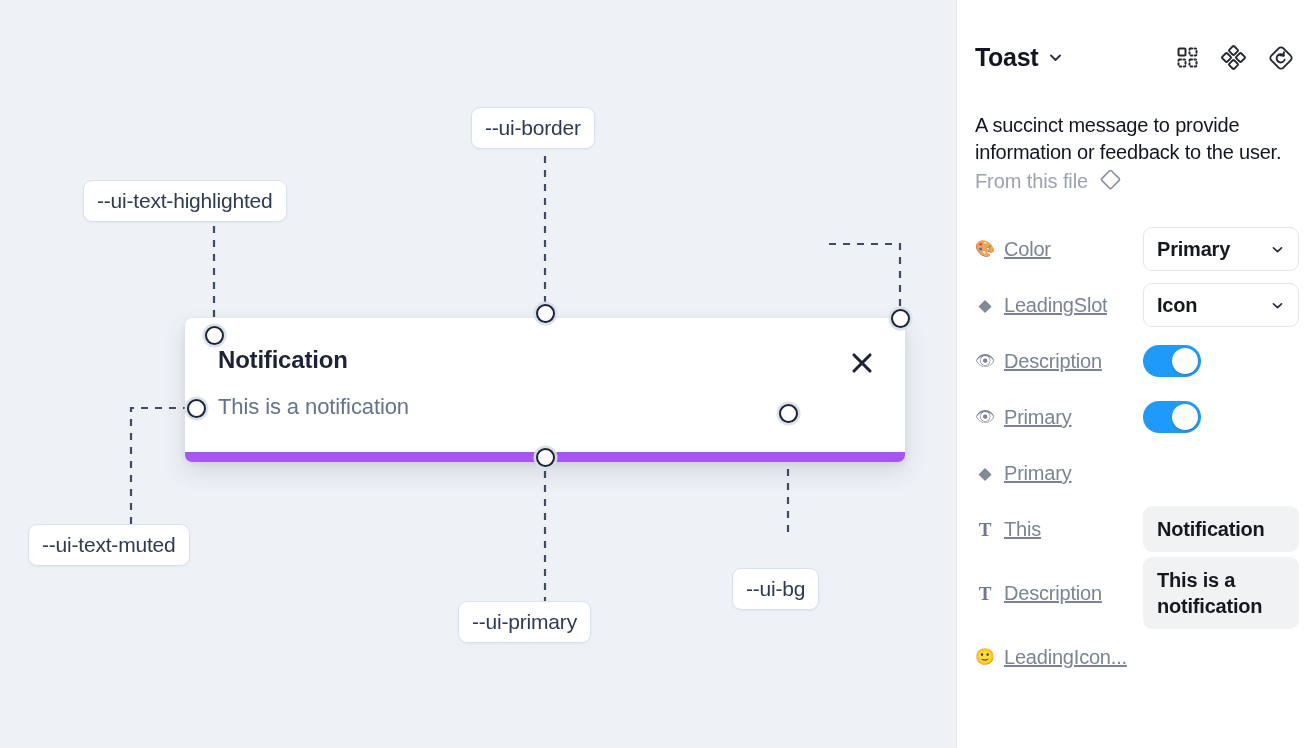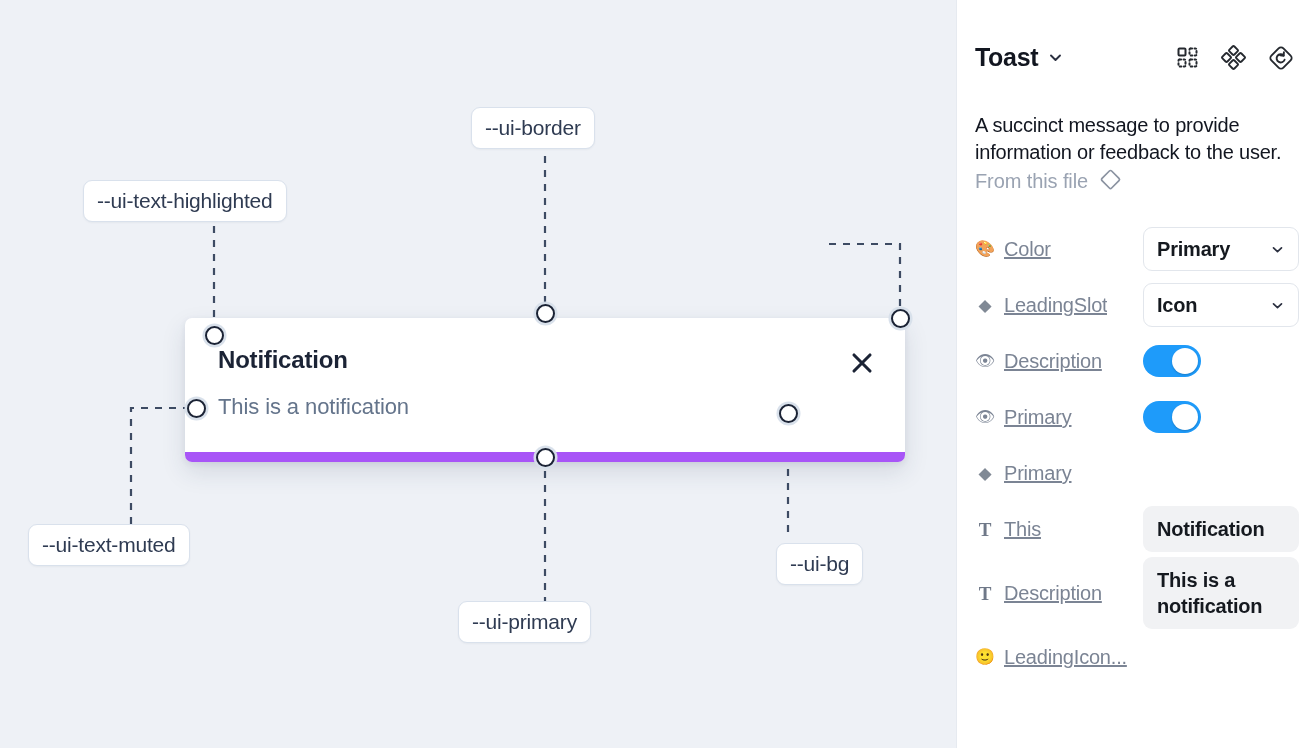--- a/index.html
+++ b/index.html
@@ -289,21 +289,21 @@
 
     <div class="chip" style="left:83px; top:180px;">--ui-text-highlighted</div>
 
     <div class="chip" style="left:471px; top:107px;">--ui-border</div>
 
 
     <div class="chip" style="left:28px; top:524px;">--ui-text-muted</div>
 
     <div class="chip" style="left:458px; top:601px;text-align:center;">--ui-primary</div>
 
-    <div class="chip" style="left:732px; top:543px;margin-left:44px;">--ui-bg</div>
+    <div class="chip" style="left:732px; top:568px;">--ui-bg</div>
 
     <div class="handle" style="left:205px; top:326px;"></div>
     <div class="handle" style="left:536px; top:304px;"></div>
     <div class="handle" style="left:891px; top:309px;"></div>
     <div class="handle" style="left:187px; top:399px;"></div>
     <div class="handle" style="left:536px; top:448px;"></div>
     <div class="handle" style="left:779px; top:404px;"></div>
   </div>
 
   <div id="panel">

